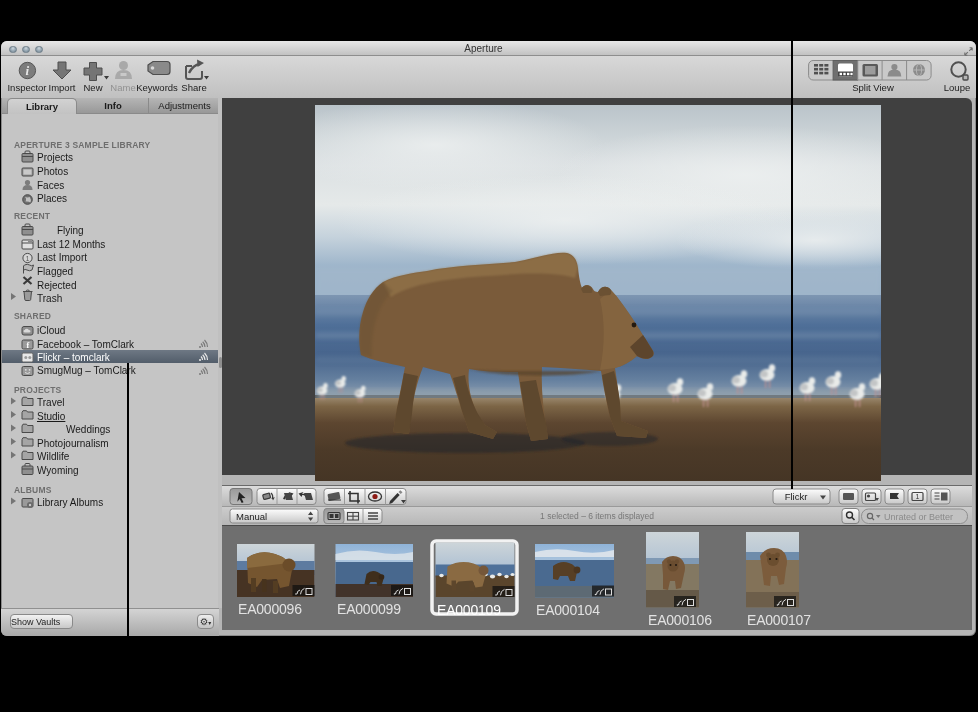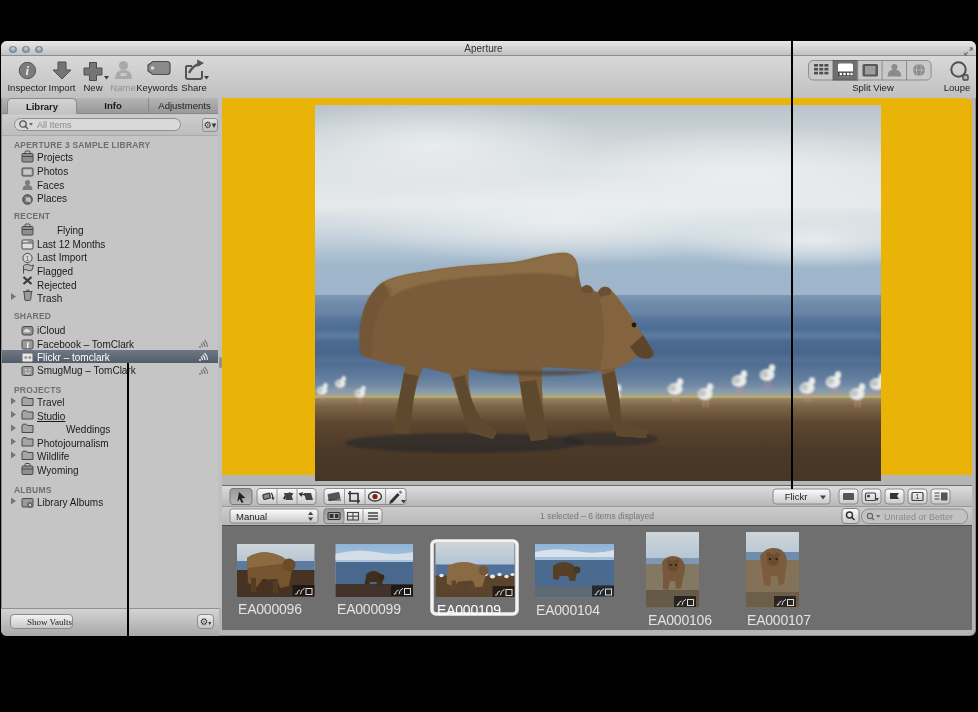--- a/index.html
+++ b/index.html
@@ -35,24 +35,24 @@
 #sfield { position:absolute; left:12px; top:3px; width:167px; height:13px; background:#d9d9d9; border:1px solid #8f8f8f; border-radius:7px; font-size:9px; color:#8a8a8a; line-height:12px; padding-left:22px;}
 #sgear { position:absolute; left:200px; top:3px; width:16px; height:14px; background:linear-gradient(#e0e0e0,#bdbdbd); border:1px solid #8f8f8f; border-radius:3px; font-size:9px; color:#333; text-align:center; line-height:13px;}
 #tree { position:absolute; left:0; top:39px; width:100%; bottom:0; }
 .hdr { position:absolute; left:12px; font-size:8.5px; line-height:10px; font-weight:bold; color:#6e6e6e; letter-spacing:0.2px; }
 .row { position:absolute; left:35px; font-size:10px; line-height:11px; color:#1a1a1a; white-space:nowrap; }
 #selrow { position:absolute; left:0; top:251.5px; width:217px; height:13.5px;
   background:linear-gradient(#6e7884,#525d6a); }
 #sbscroll { position:absolute; left:217px; top:57px; width:4px; height:510px; background:#c0c0c0; }
 #sbthumb { position:absolute; left:218px; top:316px; width:3px; height:11px; background:#8f8f8f; border-radius:2px;}
 #bottombar { position:absolute; left:0px; top:567px; width:218px; height:28px; background:linear-gradient(#d4d4d4,#a8a8a8); border-top:1px solid #909090; border-radius:0 0 0 6px;}
-#showvaults { position:absolute; left:9px; top:5px; width:63px; height:15px; background:linear-gradient(#f2f2f2,#c8c8c8); border:1px solid #8a8a8a; border-radius:4px; font-size:9px; color:#222; text-align:right; line-height:14px;font-family:Liberation Serif, serif; }
+#showvaults { position:absolute; left:9px; top:5px; width:63px; height:15px; background:linear-gradient(#f2f2f2,#c8c8c8); border:1px solid #8a8a8a; border-radius:4px; font-size:9px; color:#222; text-align:left; line-height:14px; }
 #bgear { position:absolute; left:196px; top:5px; width:17px; height:15px; background:linear-gradient(#ededed,#c4c4c4); border:1px solid #8a8a8a; border-radius:4px; font-size:9.5px; color:#333; text-align:center; line-height:14px;}
 
-#main { position:absolute; left:221px; top:57px; width:750px; height:377px; background:#eab308; border-radius:0 6px 0 0; }
+#main { position:absolute; left:221px; top:57px; width:750px; height:377px; background:#404040; border-radius:0 6px 0 0; }
 #viewer { position:absolute; left:0; top:0; width:100%; height:386.5px; }
 #photo { position:absolute; left:93px; top:6.5px; width:566px; height:376px; }
 #strip1 { position:absolute; left:0; top:386.5px; width:100%; height:21px; background:linear-gradient(#dcdcdc,#b8b8b8); border-top:1px solid #6a6a6a; }
 #strip2 { position:absolute; left:0; top:407.5px; width:100%; height:19px; background:linear-gradient(#cccccc,#b7b7b7); border-top:1px solid #9a9a9a; }
 #browser { position:absolute; left:0; top:426.5px; width:100%; height:105px; background:#6f6f6f; border-top:1px solid #4a4a4a; }
 .thumblabel { position:absolute; font-size:14px; color:#e2e2e2; letter-spacing:-0.2px; }
 
 #line1 { position:absolute; left:791px; top:41px; width:2px; height:448px; background:#000; }
 #line2 { position:absolute; left:127px; top:363px; width:2px; height:273px; background:#000; }
 </style>
@@ -138,29 +138,20 @@
   </div>
   <svg width="11" height="11" style="position:absolute;left:962px;top:5px;">
     <path d="M6.2 4.8 l3 -3 m0 0 h-2.6 m2.6 0 v2.6" stroke="#6e6e6e" stroke-width="1.1" fill="none"></path>
     <path d="M4.8 6.2 l-3 3 m0 0 h2.6 m-2.6 0 v-2.6" stroke="#6e6e6e" stroke-width="1.1" fill="none"></path>
   </svg>
   <div id="sidebar">
     <div id="tabs">
       <div class="tab" id="tab-info">Info</div>
       <div class="tab" id="tab-adj">Adjustments</div>
       <div class="tab" id="tab-lib">Library</div>
-    </div>
-    <div id="searchrow">
-      <div id="sfield">All Items</div>
-      <svg width="20" height="13" style="position:absolute;left:16px;top:4px;">
-        <circle cx="5" cy="5" r="3.2" fill="none" stroke="#555" stroke-width="1.3"></circle>
-        <line x1="7.3" y1="7.3" x2="10" y2="10" stroke="#555" stroke-width="1.3"></line>
-        <path d="M11 4 l4 0 -2 2.8 z" fill="#666"></path>
-      </svg>
-      <div id="sgear">⚙▾</div>
     </div>
     <div id="selrow"></div>
     <div id="tree">
       <div class="hdr" style="top:3px;">APERTURE 3 SAMPLE LIBRARY</div>
       <div class="row" style="top:15px;">Projects</div>
       <div class="row" style="top:29px;">Photos</div>
       <div class="row" style="top:42.5px;">Faces</div>
       <div class="row" style="top:56px;">Places</div>
       <div class="hdr" style="top:74px;">RECENT</div>
       <div class="row" style="top:88px;padding-left:20px;">Flying</div>

